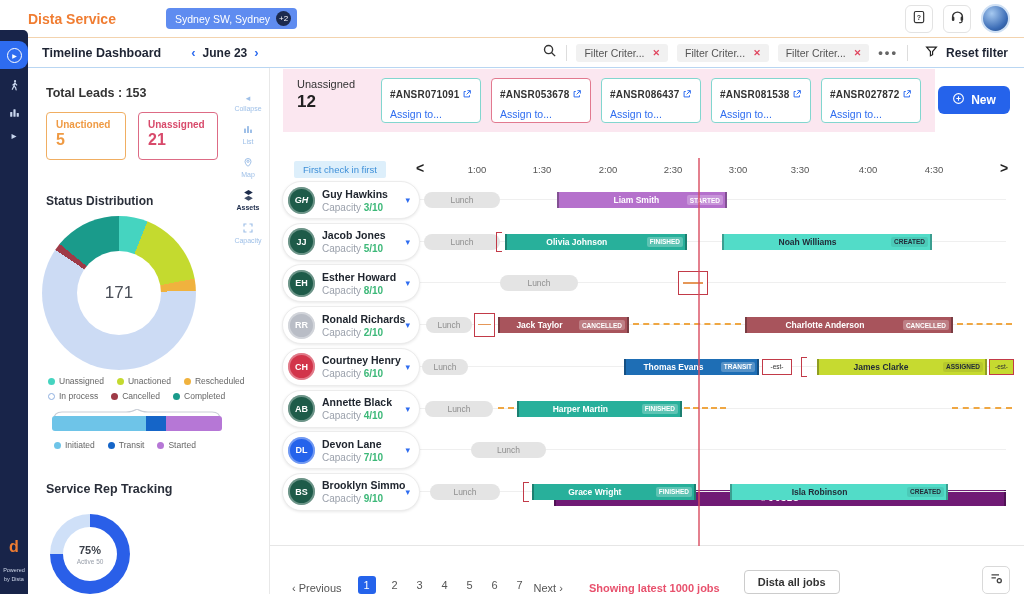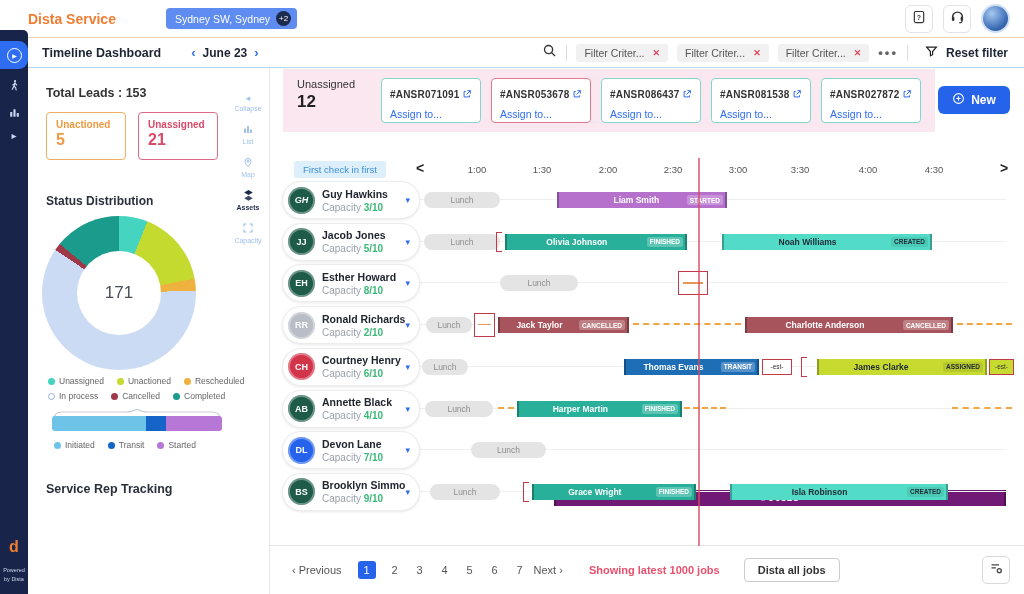--- a/index.html
+++ b/index.html
@@ -102,21 +102,21 @@
 .job .tg{font-size:6.5px;padding:1.5px 3px;margin-right:2px;border-radius:2px;background:rgba(255,255,255,.25);white-space:nowrap}
 .job.darktext{color:#222c38}
 .job.darktext .tg{background:rgba(0,0,0,.08);color:#222c38}
 .bracket{top:10px;height:20px;border:1.5px solid #c23a48;border-right:none;background:transparent}
 .redbox{top:8px;height:24px;border:1.5px solid #c23a48;background:#fff}
 .redbox::after{content:"";position:absolute;left:15%;right:15%;top:45%;height:1.5px;background:rgba(226,140,70,.9)}
 .dashes{top:18px;height:0;border-top:2px dashed #efa743}
 .estbox{border:1.5px solid #c23a48;font-size:6.5px;color:#333;display:flex;align-items:center;justify-content:center;white-space:nowrap;overflow:hidden}
 
 
-.tfooter{position:absolute;left:0;top:477px;width:754px;height:49px;border-top:1px solid #e6e6e6;display:flex;align-items:center;background:#fff}
+.tfooter{position:absolute;left:0;top:477px;width:754px;height:49px;border-top:1px solid #e6e6e6;display:flex;align-items:flex-end;background:#fff}
 .prev{margin-left:22px;font-size:11px;color:#555;cursor:pointer}
 #pages{display:flex;gap:13px;margin-left:16px;align-items:center}
 .pg{font-size:11px;color:#555;min-width:12px;text-align:center;cursor:pointer}
 .pg.active{background:#2563eb;color:#fff;width:18px;height:18px;border-radius:3px;display:flex;align-items:center;justify-content:center}
 .nextb{font-size:11px;color:#555;margin-left:8px;cursor:pointer}
 .showing{color:#e8516d;font-size:11px;font-weight:bold;margin-left:26px}
 .showall{margin-left:24px;border:1px solid #ccc;border-radius:4px;background:#fff;font-size:11px;font-weight:bold;color:#333;padding:5px 13px;cursor:pointer}
 .fset{margin-left:auto;margin-right:14px;width:28px;height:28px;border:1px solid #d9d9d9;border-radius:5px;display:flex;align-items:center;justify-content:center;cursor:pointer}
 </style>
 </head>
@@ -275,20 +275,26 @@
         <span class="lgi">
           <span class="dot" style="background: rgb(21, 101, 200);"></span>
           <span>Transit</span>
         </span>
         <span class="lgi">
           <span class="dot" style="background: rgb(182, 119, 214);"></span>
           <span>Started</span>
         </span>
       </div>
     <div class="srt-title">Service Rep Tracking</div>
+    <div id="donut2" style="background: conic-gradient(rgb(42, 95, 232) 0deg, rgb(42, 95, 232) 75%, rgb(207, 224, 248) 75%, rgb(207, 224, 248) 100%);">
+      <div class="hole2">
+        <div class="p">75%</div>
+        <div class="s">Active 50</div>
+      </div>
+    </div>
     <div id="mininav">
         <div class="mn">
           <div class="mn-ic"><span style="font-size:9px">◂</span></div>
           <div class="mn-lb">Collapse</div>
         </div>
         <div class="mn">
           <div class="mn-ic"><svg width="12" height="12" viewBox="0 0 24 24" fill="#9fc0e8">
               <rect x="4" y="11" width="4" height="9" rx="1"></rect>
               <rect x="10" y="6" width="4" height="14" rx="1"></rect>
               <rect x="16" y="13" width="4" height="7" rx="1"></rect>

